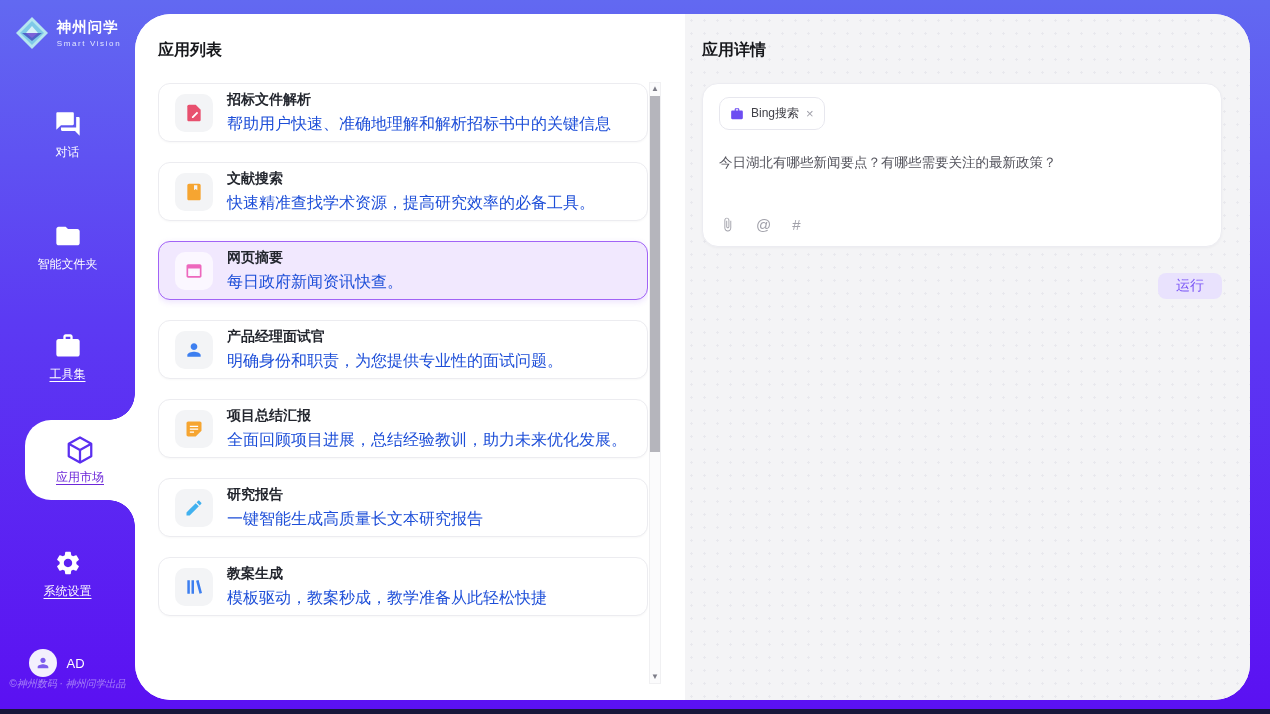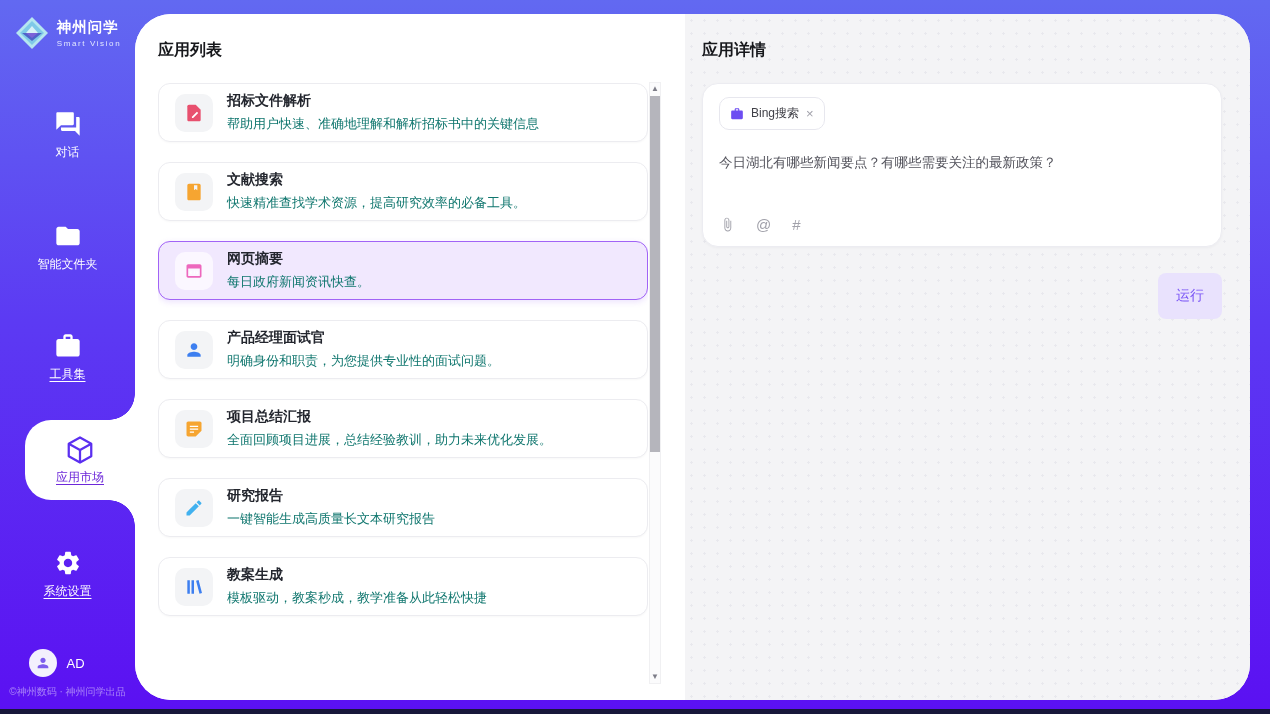--- a/index.html
+++ b/index.html
@@ -25,57 +25,57 @@
                    justify-content:center; gap:4px; cursor:pointer;font-family:Liberation Serif, serif; }
   .market-bubble::before { content:""; position:absolute; right:0; top:-26px; width:26px; height:26px;
       background:radial-gradient(circle at 0 0, rgba(0,0,0,0) 25.5px, #fff 26px); }
   .market-bubble::after { content:""; position:absolute; right:0; bottom:-26px; width:26px; height:26px;
       background:radial-gradient(circle at 0 100%, rgba(0,0,0,0) 25.5px, #fff 26px); }
   .market-label { font-size:12px; color:#6d28d9; text-decoration:underline; text-underline-offset:3px; }
 
   .user-row { position:absolute; top:649px; left:0; width:114px; display:flex; align-items:center; justify-content:center; gap:9px; cursor:pointer; }
   .avatar { width:28px; height:28px; border-radius:50%; background:#f3f0fd; display:flex; align-items:center; justify-content:center; }
   .user-name { font-size:13px; color:#fff; }
-  .sb-footer { position:absolute; bottom:10px; left:0; width:135px; text-align:center; color:rgba(255,255,255,0.45); font-size:10px; }
+  .sb-footer { position:absolute; bottom:18px; left:0; width:135px; text-align:center; color:rgba(255,255,255,0.45); font-size:10px;font-style:italic; }
 
   
   .content { position:absolute; left:135px; top:14px; width:1115px; height:686px; border-radius:36px;
              overflow:hidden; display:flex; background:#fff; }
 
   
   .list-panel { width:550px; background:#fff; padding:26px 0 0 23px; position:relative; }
   .panel-title { font-size:16px; font-weight:bold; color:#17181c; }
   .cards { width:490px; margin-top:22px; display:flex; flex-direction:column; gap:20px; height:618px; overflow:hidden; }
   .card { min-height:59px; border:1px solid #ececf0; border-radius:12px; background:#fff; display:flex;
           align-items:center; gap:14px; padding:1px 16px; cursor:pointer; box-shadow:0 1px 2px rgba(20,20,40,0.03); }
   .card.selected { background:#f1e8fe; border:1px solid #a163f6; box-shadow:0 2px 6px rgba(130,60,240,0.15); }
   .card-icon { width:38px; height:38px; border-radius:10px; background:#f3f4f6; display:flex; align-items:center; justify-content:center; flex:none; }
   .card.selected .card-icon { background:#fbf7ff; }
   .card-title { font-size:14px; font-weight:bold; color:#23262e; }
-  .card-desc { font-size:13px; color:#0f766e; margin-top:5px; }
+  .card-desc { font-size:16px; color:#1d4ed8; margin-top:5px; }
 
   .scrollbar { position:absolute; right:24px; top:68px; bottom:16px; width:12px; background:#fbfbfc; border:1px solid #f0f0f2; }
   .sb-arrow { position:absolute; left:0; width:10px; text-align:center; color:#7d7d88; font-size:8px; line-height:12px; cursor:pointer; }
   .sb-arrow.up { top:0; } .sb-arrow.down { bottom:0; }
   .sb-thumb { position:absolute; top:13px; left:0; width:10px; height:356px; background:#b5b5bc; cursor:pointer; }
 
   
   .detail-panel { flex:1; background:#f4f4f6; padding:26px 28px 0 17px; position:relative;
       background-image:radial-gradient(rgba(80,80,120,0.07) 1px, rgba(0,0,0,0) 1.3px); background-size:13px 13px; }
   .input-card { margin-top:22px; background:#fff; border:1px solid #ececf1; border-radius:16px; height:164px;
                 padding:13px 16px; position:relative; box-shadow:0 1px 3px rgba(20,20,50,0.04); }
   .tag { display:inline-flex; align-items:center; gap:7px; border:1px solid #e7e7ee; border-radius:10px;
          padding:7px 10px; background:#fff; cursor:pointer; }
   .tag-label { font-size:12px; color:#3f3f46; }
   .tag-close { color:#a1a1aa; font-size:13px; line-height:1; cursor:pointer; }
   .query { margin-top:24px; font-size:13.5px; color:#52525b; }
   .attach-row { position:absolute; left:17px; bottom:13px; display:flex; gap:21px; align-items:center; color:#a1a1aa; }
   .attach-glyph { font-size:15px; cursor:pointer; color:#a1a1aa; }
   .run-row { margin-top:26px; display:flex; justify-content:flex-end; }
-  .run-btn { background:#e9e2fd; color:#7a55f6; font-size:14px; padding:14px 18px; border-radius:8px;
+  .run-btn { background:#e9e2fd; color:#7a55f6; font-size:14px; padding:4px 18px; border-radius:8px;
              border:none; cursor:pointer; font-family:inherit; }
 </style>
 </head>
 <body>
 
 <div class="root">
 
   <div class="sidebar">
 
     <div class="logo">

